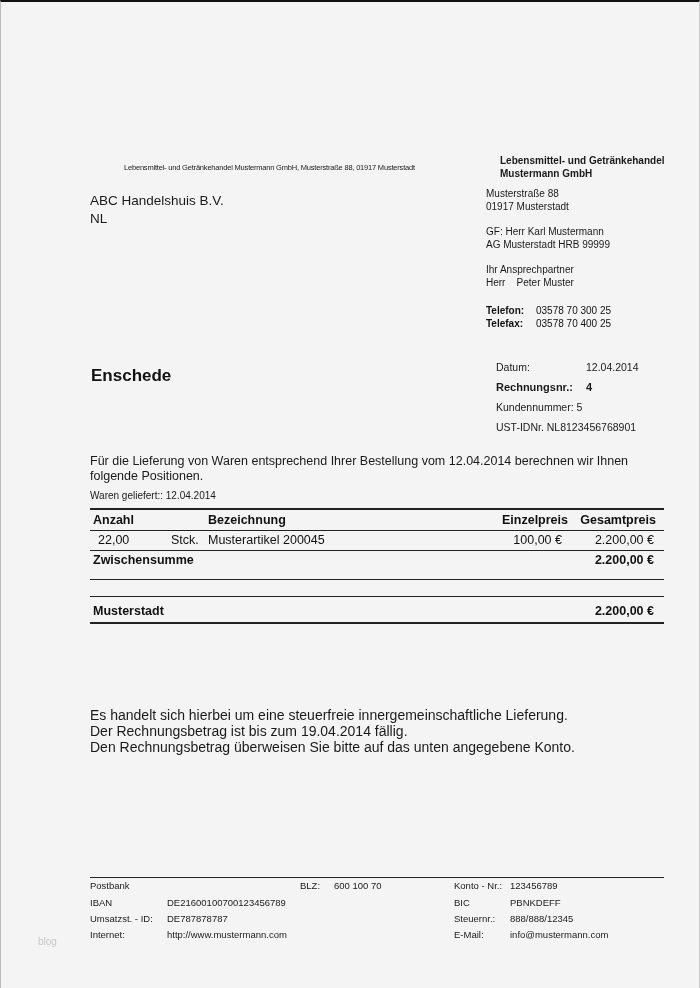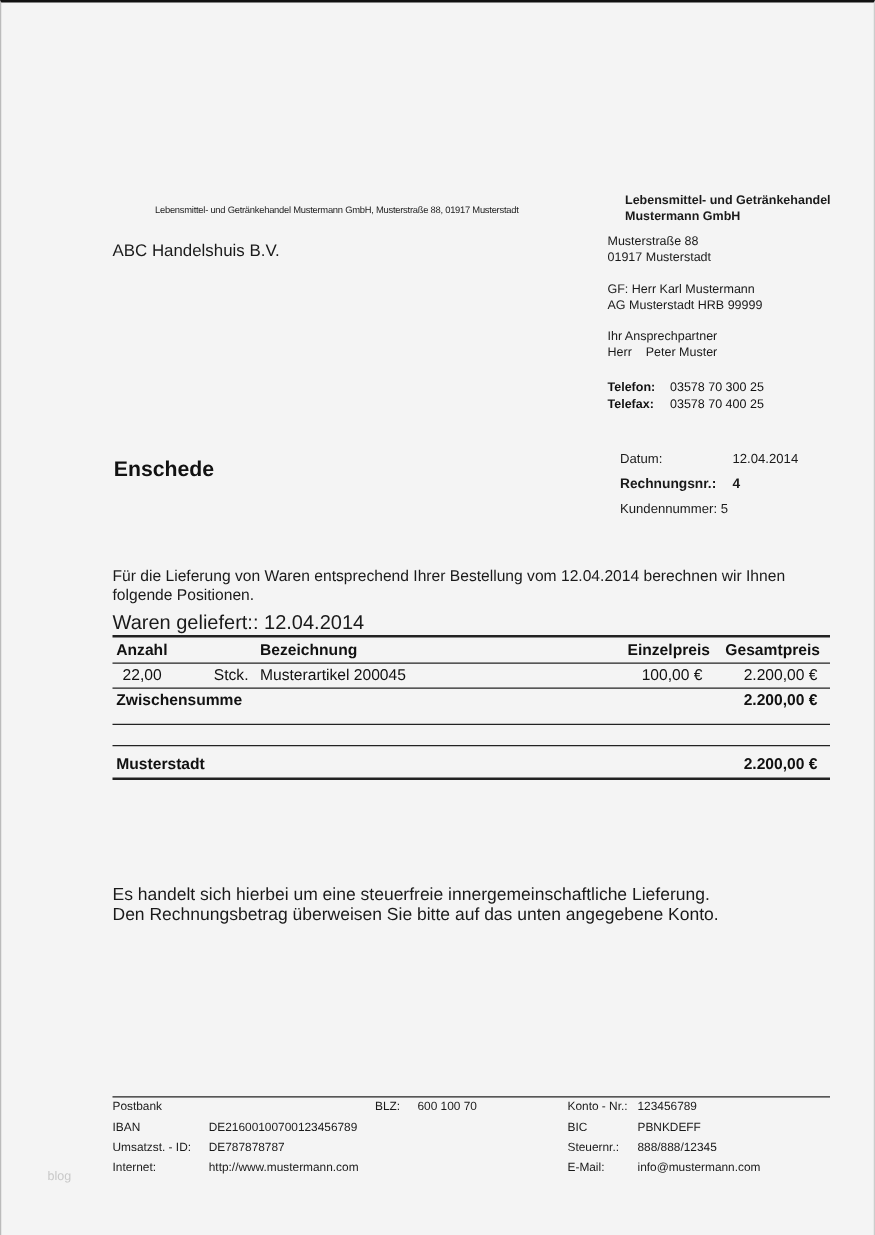--- a/index.html
+++ b/index.html
@@ -25,40 +25,41 @@
     .company .gap { height: 8px; }
     .contact { left: 486px; top: 304px; font-size: 10px; line-height: 13px; }
     .contact .lbl { display: inline-block; width: 50px; font-weight: bold; }
     .meta { left: 496px; top: 360px; font-size: 10.5px; color: #1a1a1a; }
     .meta .row { height: 20px; line-height: 14px; }
     .meta .lbl { display: inline-block; }
     .meta .date-lbl { width: 90px; }
     .meta .bold { font-weight: bold; font-size: 11px; }
     .title { left: 91px; top: 366px; font-size: 17px; font-weight: bold; }
     .intro { left: 90px; top: 454px; font-size: 12.5px; line-height: 15px; color: #1a1a1a; white-space: normal; width: 580px; }
-    .delivered { left: 90px; top: 490px; font-size: 16px; color: #1a1a1a; }
+    .delivered { left: 90px; top: 490px; font-size: 10px; color: #1a1a1a; }
     .tbl { position: absolute; left: 90px; top: 508px; width: 574px; font-size: 12.5px; }
     .hr { position: absolute; left: 0; width: 574px; background: #222; }
     .cell { position: absolute; white-space: nowrap; }
     .b { font-weight: bold; }
     .notes { left: 90px; top: 707px; font-size: 14px; line-height: 16px; color: #1a1a1a; }
     .footer { position: absolute; left: 90px; top: 877px; width: 574px; font-size: 9.5px; color: #1a1a1a; }
     .footer .topline { position: absolute; left: 0; top: 0; width: 574px; height: 1px; background: #222; }
     .fcell { position: absolute; white-space: nowrap; }
     .watermark { left: 38px; top: 936px; font-size: 10px; color: #c8c8c8; }
   </style>
 </head>
 <body>
 
 <div class="frame"></div>
 
 <div class="abs sender-line">Lebensmittel- und Getränkehandel Mustermann GmbH, Musterstraße 88, 01917 Musterstadt</div>
 
 <div class="abs recipient">
   <div>ABC Handelshuis B.V.</div>
+  <div>NL</div>
 </div>
 
 <div class="abs company">
   <div class="bold">Lebensmittel- und Getränkehandel</div>
   <div class="bold">Mustermann GmbH</div>
   <div class="gap"></div>
   <div>Musterstraße 88</div>
   <div>01917 Musterstadt</div>
   <div class="gap" style="height:13px"></div>
   <div>GF: Herr Karl Mustermann</div>
@@ -70,20 +71,21 @@
 
 <div class="abs contact">
   <div><span class="lbl">Telefon:</span><span>03578 70 300 25</span></div>
   <div><span class="lbl">Telefax:</span><span>03578 70 400 25</span></div>
 </div>
 
 <div class="abs meta">
   <div class="row"><span class="lbl date-lbl">Datum:</span><span>12.04.2014</span></div>
   <div class="row bold"><span class="lbl" style="width:90px">Rechnungsnr.:</span><span>4</span></div>
   <div class="row"><span class="lbl">Kundennummer:</span> <span>5</span></div>
+  <div class="row"><span class="lbl">UST-IDNr.</span> <span>NL8123456768901</span></div>
 </div>
 
 <div class="abs title">Enschede</div>
 
 <div class="abs intro">Für die Lieferung von Waren entsprechend Ihrer Bestellung vom 12.04.2014 berechnen wir Ihnen folgende Positionen.</div>
 <div class="abs delivered">Waren geliefert:: 12.04.2014</div>
 
 <div class="tbl">
   <div class="hr" style="top:0;height:2px"></div>
   <div class="cell b" style="left:3px;top:5px">Anzahl</div>
@@ -107,20 +109,21 @@
   <div class="hr" style="top:71px;height:1px"></div>
   <div class="hr" style="top:88px;height:1px"></div>
 
   <div class="cell b" style="left:3px;top:96px">Musterstadt</div>
   <div class="cell b" style="right:10px;top:96px">2.200,00 €</div>
   <div class="hr" style="top:114px;height:2px"></div>
 </div>
 
 <div class="abs notes">
   <div>Es handelt sich hierbei um eine steuerfreie innergemeinschaftliche Lieferung.</div>
+  <div>Der Rechnungsbetrag ist bis zum 19.04.2014 fällig.</div>
   <div>Den Rechnungsbetrag überweisen Sie bitte auf das unten angegebene Konto.</div>
 </div>
 
 <div class="footer">
   <div class="topline"></div>
 
   <div class="fcell" style="left:0;top:3px">Postbank</div>
   <div class="fcell" style="left:210px;top:3px">BLZ:</div>
   <div class="fcell" style="left:244px;top:3px">600 100 70</div>
   <div class="fcell" style="left:364px;top:3px">Konto - Nr.:</div>

